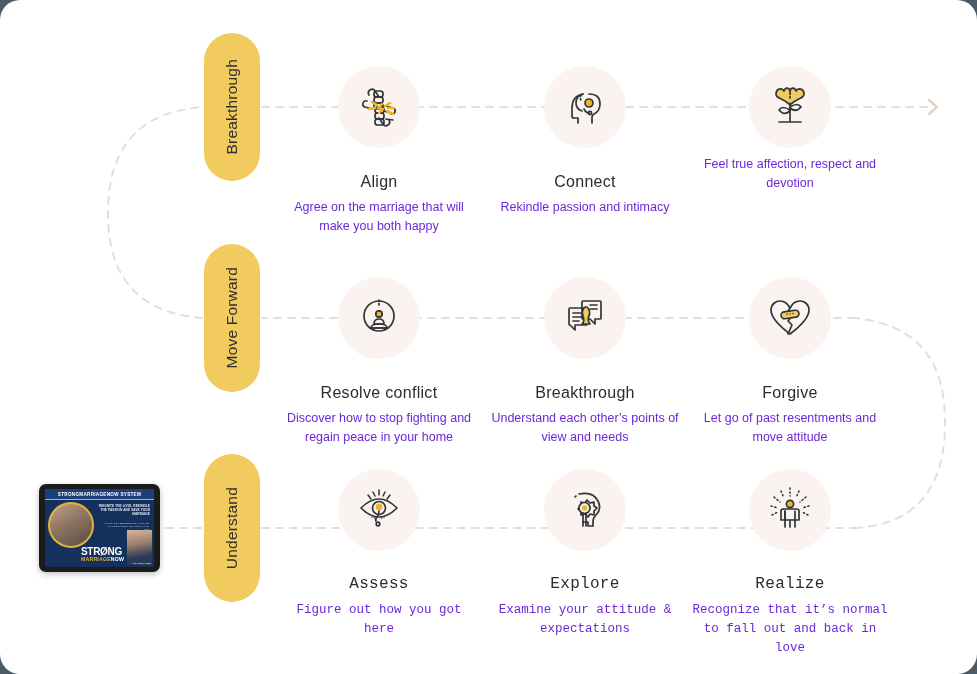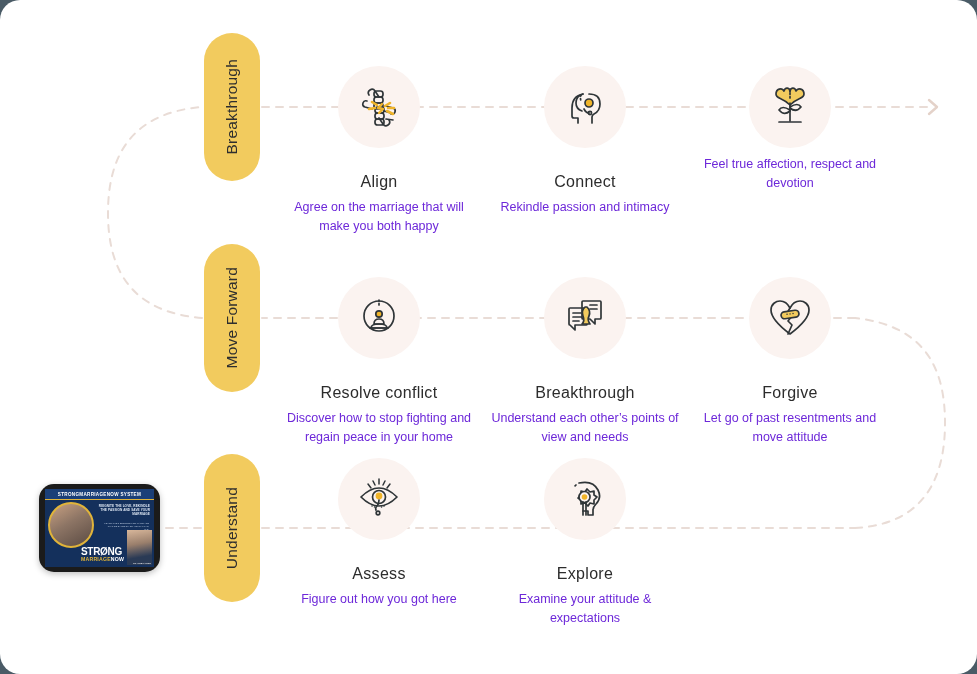--- a/index.html
+++ b/index.html
@@ -82,31 +82,31 @@
     padding: 0 6px;
   }
 
   
   .col-1 { left: 272px; }
   .col-2 { left: 478px; }
   .col-3 { left: 683px; }
   
   .row-1 { top: 66px; }
   .row-2 { top: 277px; text-align: center; }
-  .row-3 { top: 458px; }
+  .row-3 { top: 469px; font-family: Liberation Mono, monospace; }
 
   
   #tablet {
     position: absolute;
     left: 39px;
     top: 484px;
     width: 121px;
     height: 88px;
     background: #1b1b1b;
-    border-radius: 15px;
+    border-radius: 7px;
     padding: 5px 6px;
     box-sizing: border-box;
     box-shadow: 0 2px 6px rgba(0,0,0,0.25);
   }
   #tablet-screen {
     width: 100%;
     height: 100%;
     background: #14305c;
     position: relative;
     overflow: hidden;
@@ -341,20 +341,36 @@
         <path d="M22 22 l0 -4 l4 1 l2 -3 l3 3 l4 -1 l0 4 l3 2 l-3 3 l0 4 l-4 -1 l-2 3 l-3 -3 l-4 1 l0 -4 l-3 -2 Z"></path>
         <circle cx="25.5" cy="24" r="5.5" fill="#fbf3f0"></circle>
         <circle cx="25.5" cy="24" r="2.8" fill="#f0b429" stroke="none"></circle>
         <path d="M24 29 v13 M27 29 v13"></path>
       </svg>
     </div>
     <div class="step-title">Explore</div>
     <div class="step-desc">Examine your attitude &amp; expectations</div>
   </div>
 
+  <div class="step col-3 row-3">
+    <div class="icon-circle">
+      <svg width="52" height="52" viewBox="0 0 52 52" fill="none" stroke="#2f3538" stroke-width="1.7" stroke-linecap="round" stroke-linejoin="round">
+        <circle cx="26" cy="20" r="3.6" fill="#f0b429" stroke="#2f3538"></circle>
+        <path d="M19 25 h14 a2 2 0 0 1 2 2 v9 h-4 v-9"></path>
+        <path d="M19 25 a2 2 0 0 0 -2 2 v9 h4 v-9"></path>
+        <path d="M21 27 v16 M26 36 v7 M31 36 v7"></path>
+        <path d="M21 36 h10"></path>
+        <g stroke-width="1.5" stroke-dasharray="1.3 2.6">
+          <path d="M26 4 v8 M17 7 l3 7 M35 7 l-3 7 M10 13 l6 5 M42 13 l-6 5 M7 22 l7 2 M45 22 l-7 2 M8 31 l6 -3 M44 31 l-6 -3"></path>
+        </g>
+      </svg>
+    </div>
+    <div class="step-title">Realize</div>
+    <div class="step-desc">Recognize that it’s normal to fall out and back in love</div>
+  </div>
 
   <div id="tablet">
     <div id="tablet-screen">
       <div class="tb-header">STRONGMARRIAGENOW SYSTEM</div>
       <div class="tb-photo"></div>
       <div class="tb-sub">REIGNITE THE LOVE, REKINDLE THE PASSION AND SAVE YOUR MARRIAGE</div>
       <div class="tb-sub2">LEARN THE 8 SECRETS FOR MARRIAGE THAT BE SAVED BY DR. JOHN ALLAN, M.D.</div>
       <div class="tb-brand">
         <span>STRØNG</span>
         <small><span>MARRIAGE</span><i>NOW</i></small>

